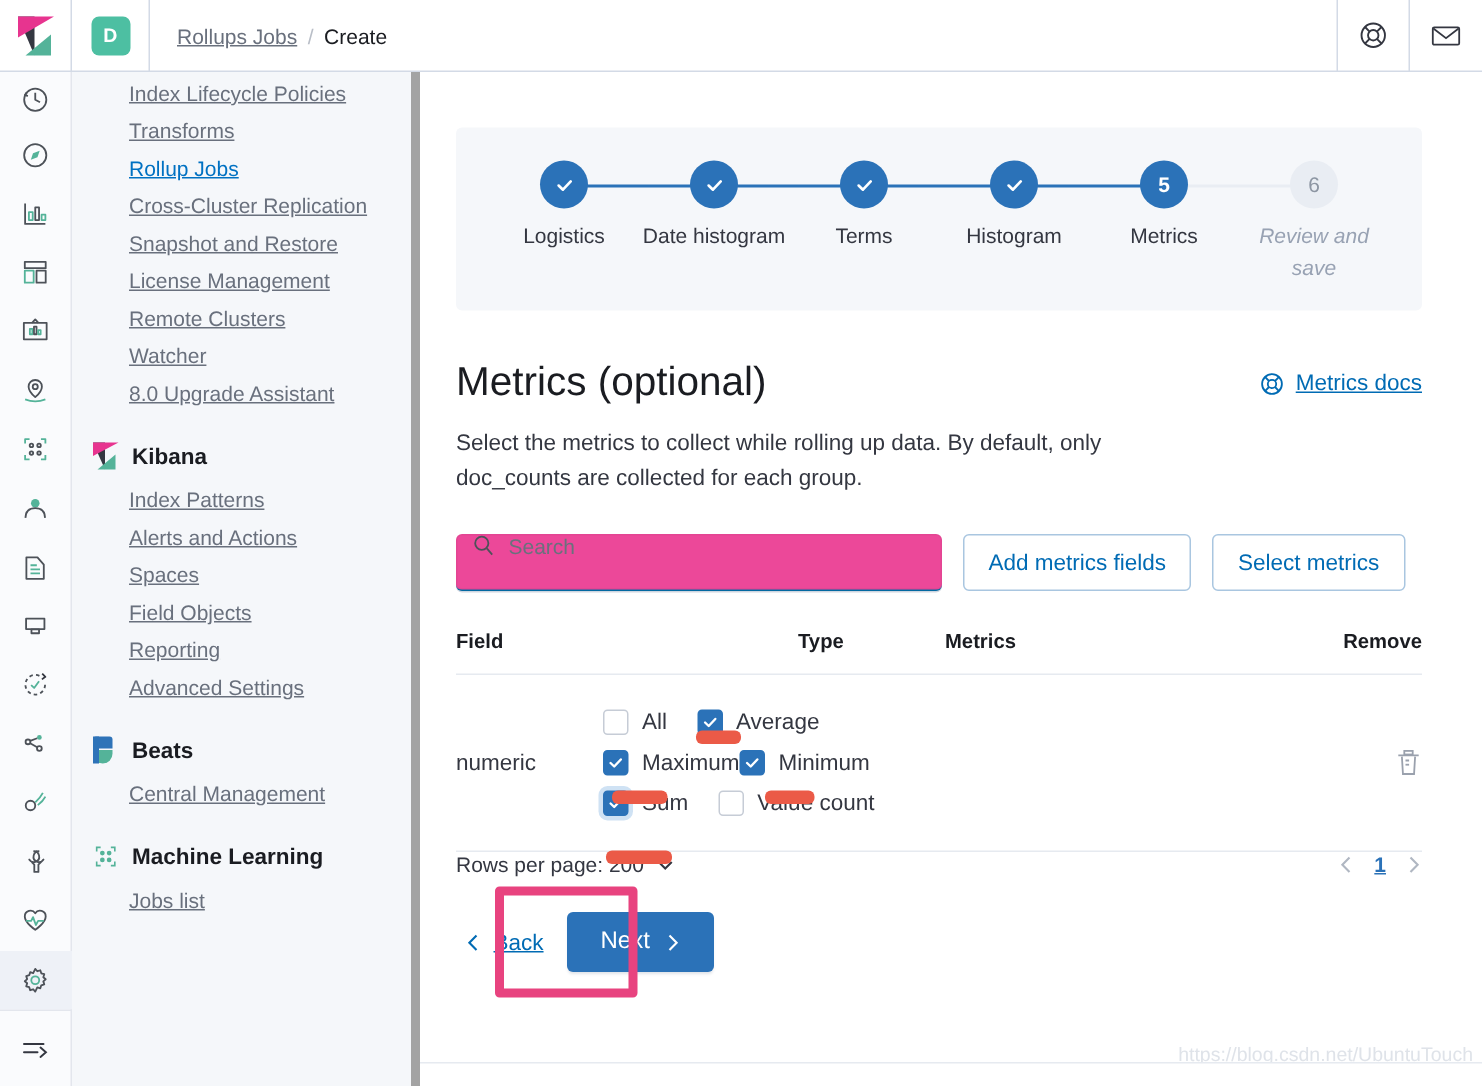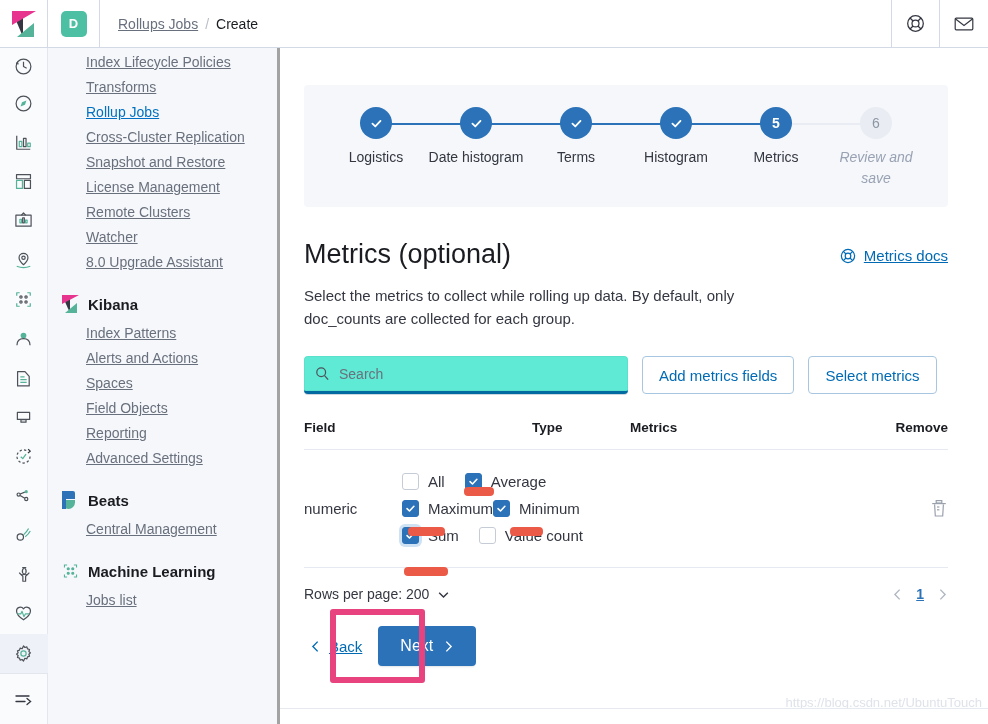--- a/index.html
+++ b/index.html
@@ -63,21 +63,21 @@
   .rail-btn.active { background: #eef1f7; }
   .rail-bottom {
     margin-top: auto; width: 48px; height: 52px;
     border-top: 1px solid #e3e6ed;
     display: flex; align-items: center; justify-content: center; color: #343741;
   }
 
   
   .navpanel {
     position: absolute; left: 48px; top: 48px; width: 232px; height: 676px;
-    background: #f5f7fa; border-right: 3px solid #a3a3a3;
+    background: #f5f7fa; border-right: 6px solid #a3a3a3;
     padding: 0 0 0 0; overflow: hidden; z-index: 20;
   }
   .nav-link {
     display: block; font-size: 14px; color: #69707d;
     padding: 4px 0 4px 38px; line-height: 17px;
   }
   .nav-link.active { color: #0071c2; text-decoration: underline; font-weight: 400; }
   .nav-group {
     display: flex; align-items: center; gap: 9px;
     padding: 0 0 0 14px; margin: 20px 0 8px 0;
@@ -150,25 +150,25 @@
     color: #006bb4; font-size: 15px; padding-top: 10px;
   }
   .sec-desc {
     margin-top: 13px; font-size: 15px; color: #343741; line-height: 23px;
     max-width: 470px;
   }
 
   
   .controls { display: flex; align-items: center; gap: 14px; margin-top: 26px; }
   .search-box {
-    width: 324px; height: 38px; background: #5eead4;
-    border: none; border-bottom: 3px solid #0369a1;
+    width: 324px; height: 38px; background: #ec4899;
+    border: none; border-bottom: 1px solid #0369a1;
     box-shadow: 0 1px 0 0 #cfd6e0, inset 0 0 0 1px rgba(0,0,0,0.035);
     border-radius: 4px;
-    display: flex; align-items: center; padding: 0 11px; gap: 9px;
+    display: flex; align-items: flex-start; padding: 0 11px; gap: 9px;
   }
   .search-box input {
     border: none; outline: none; background: transparent;
     font-size: 14px; color: #343741; width: 100%;
     font-family: "Liberation Sans", sans-serif;
   }
   .search-box input::placeholder { color: #6a717d; }
   .btn-outline {
     height: 38px; padding: 0 16px; border: 1px solid #a9c6e0;
     border-radius: 4px; background: #fff; color: #006bb4;
@@ -205,21 +205,21 @@
   .remove-cell { width: 68px; display: flex; justify-content: flex-end; color: #98a2b3; }
 
   
   .redmark {
     position: absolute; background: #eb5a47; border-radius: 4px; height: 9px;
   }
 
   
   .rows-row {
     display: flex; align-items: center; justify-content: space-between;
-    margin-top: 18px; font-size: 14px; color: #343741;
+    font-size: 14px; color: #343741;
   }
   .rows-sel { display: flex; align-items: center; gap: 8px; }
   .pager { display: flex; align-items: center; gap: 13px; color: #b0b7c2; }
   .pager .pg-num { color: #2b72b8; font-weight: 700; text-decoration: underline; font-size: 14px; }
 
   .actions { display: flex; align-items: center; gap: 10px; margin-top: 24px; position: relative; }
   .btn-back {
     display: flex; align-items: center; gap: 8px;
     color: #006bb4; font-size: 15px; padding: 8px 6px;
   }

